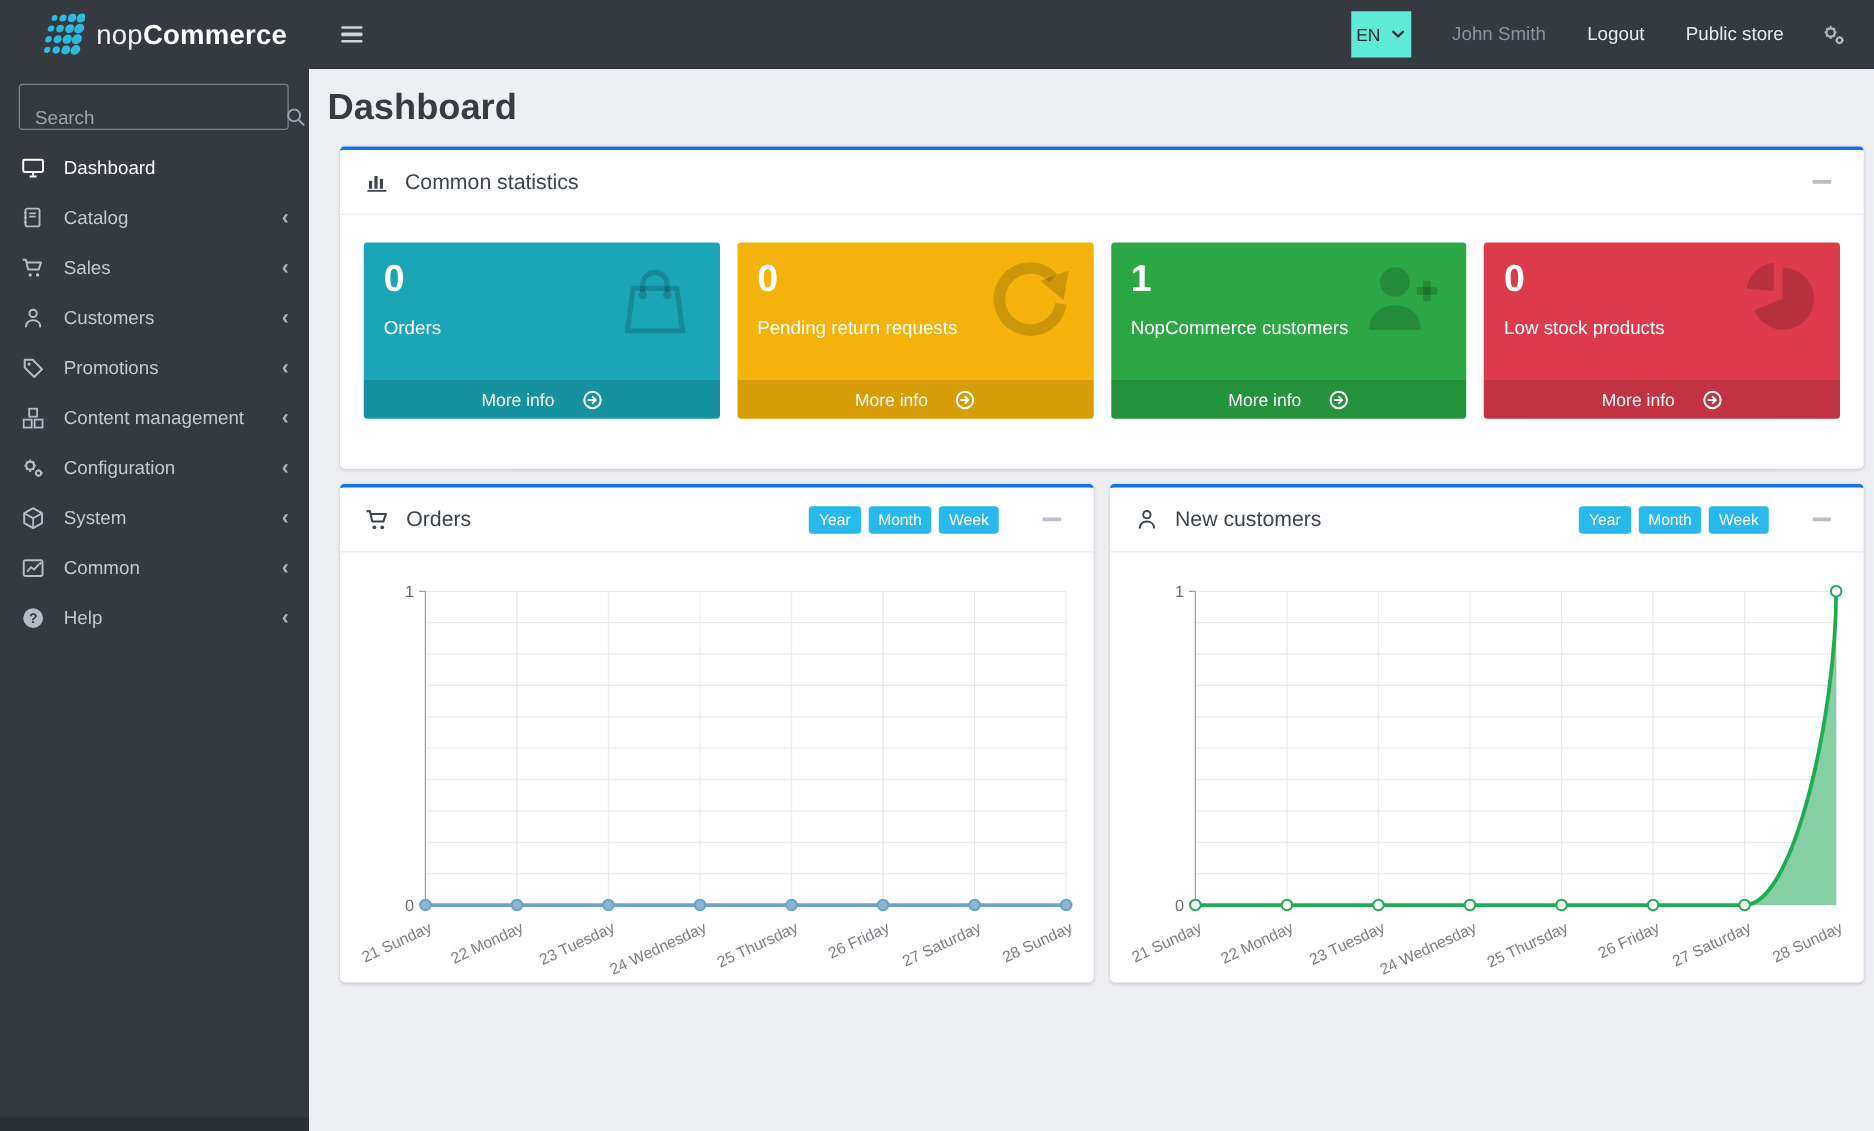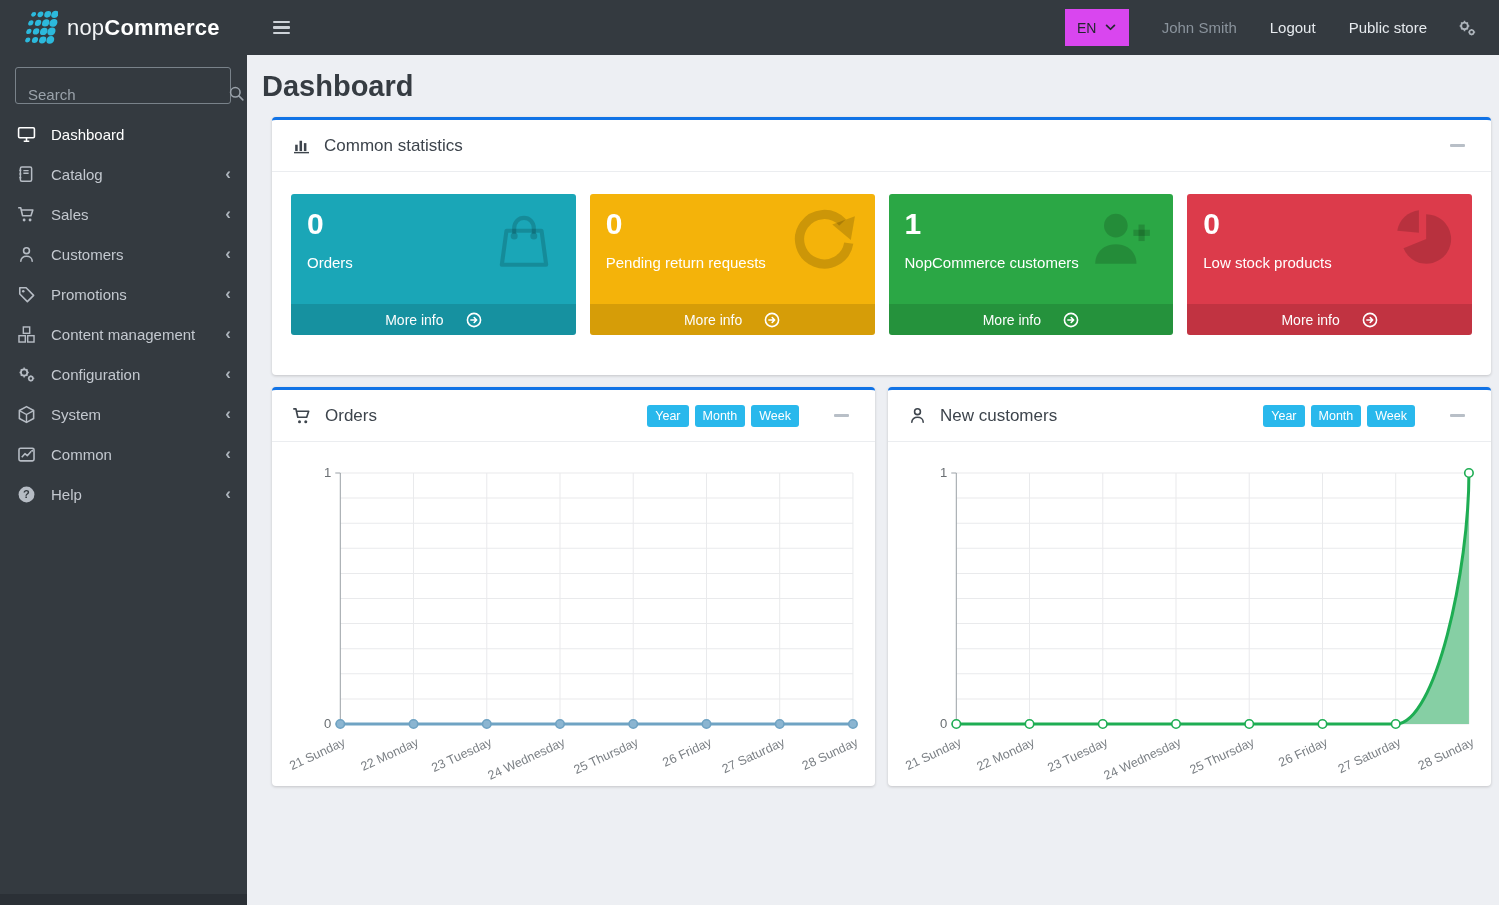--- a/index.html
+++ b/index.html
@@ -4,28 +4,28 @@
 <style>
   * { margin:0; padding:0; box-sizing:border-box; }
   html,body { width:1499px; height:905px; overflow:hidden;
     font-family:"Liberation Sans", sans-serif; background:#edeff3; }
   :root { --accent:#1173e6; --chart-btn:#29b8ec; }
 
   
   .topbar { position:fixed; top:0; left:0; right:0; height:55px; background:#343a40;
     display:flex; align-items:center; z-index:20; }
   .logo-area { width:247px; height:55px; display:flex; align-items:center; gap:9px;
-    padding-left:12px; flex:0 0 auto; }
+    padding-left:22px; flex:0 0 auto; }
   .brand-text { font-size:22px; color:#fff; letter-spacing:.2px; white-space:nowrap; }
   .brand-text .light { font-weight:300; color:#f2f4f6; }
   .brand-text .bold  { font-weight:700; }
   .menu-toggle { margin-left:20px; display:flex; flex-direction:column; gap:3px; cursor:pointer; padding:6px; }
   .menu-toggle .bar { width:17px; height:2.5px; background:#cdd2d8; border-radius:1px; }
   .topbar-right { margin-left:auto; display:flex; align-items:center; padding-right:22px; }
-  .lang-select { background:#d946ef; width:64px; height:37px; display:flex; align-items:center;
+  .lang-select { background:#5eead4; width:48px; height:37px; display:flex; align-items:center;
     justify-content:center; gap:9px; font-size:14px; color:#23282d; cursor:pointer; }
   .tb-user { color:#8a939c; font-size:15px; margin-left:33px; }
   .tb-link { color:#e6eaee; font-size:15px; margin-left:33px; cursor:pointer; text-decoration:none; }
   .tb-gear { margin-left:30px; color:#aeb5bc; display:flex; cursor:pointer; }
 
   
   .sidebar { position:fixed; top:55px; left:0; bottom:0; width:247px; background:#343a40; z-index:15; }
   .sidebar-strip { position:absolute; bottom:0; left:0; right:0; height:11px; background:#2b3036; }
   .search-box { margin:12px 16px 10px 15px; height:37px; border:1px solid #79828a; border-radius:3px;
     display:flex; align-items:flex-end; }

